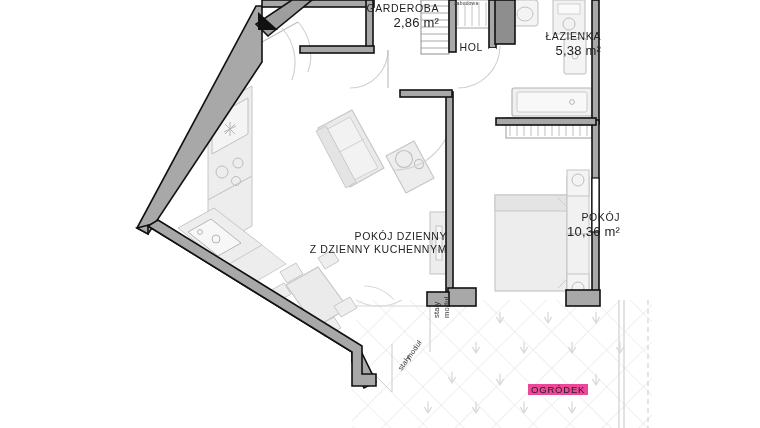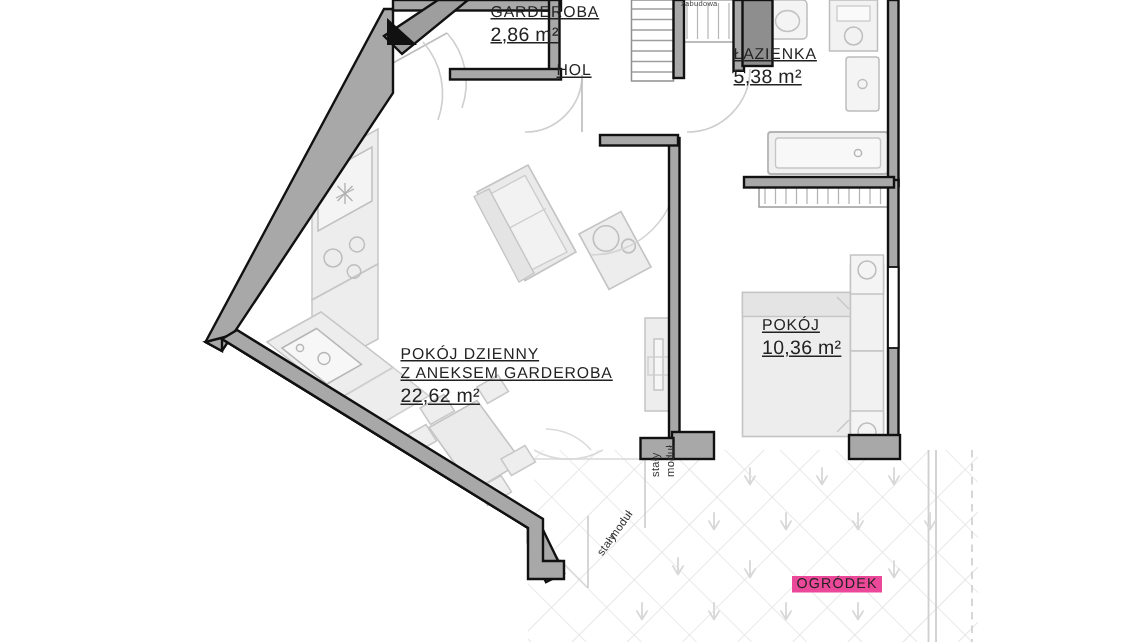--- a/index.html
+++ b/index.html
@@ -6,28 +6,27 @@
   body{
     width:760px;height:428px;overflow:hidden;
     font-family:"Liberation Sans",sans-serif;
     color:#1a1a1a;
   }
   #plan{position:relative;width:760px;height:428px;background:#fff;}
   #plan svg{position:absolute;left:0;top:0;}
 
   .rmlabel{
     position:absolute;
-    text-align:left;
+    text-align:right;
     font-family:"Liberation Sans",sans-serif;
     color:#222;
     letter-spacing:0.6px;
     line-height:1.22;
     white-space:nowrap;
     user-select:none;
-    text-decoration:underline;
   }
   .rmname{font-size:10.5px;}
   .rmarea{font-size:13px;letter-spacing:0.2px;}
 
   .tiny-rot{
     position:absolute;
     font-size:7.5px;
     color:#333;
     white-space:nowrap;
     letter-spacing:0.2px;
@@ -358,22 +357,21 @@
     <div class="rmarea">5,38 m²</div>
   </div>
 
   <div class="rmlabel" style="left:508px;top:211px;width:112px;">
     <div class="rmname">POKÓJ</div>
     <div class="rmarea">10,36 m²</div>
   </div>
 
   <div class="rmlabel" style="left:267px;top:230px;width:180px;">
     <div class="rmname">POKÓJ DZIENNY</div>
-    <div class="rmname">Z ANEKSEM GARDEROBA</div>
-    <div class="rmarea">22,62 m²</div>
+    <div class="rmname">Z DZIENNY KUCHENNYM</div>
   </div>
 
   <div class="gardenlbl" style="left:528px;top:384px;">OGRÓDEK</div>
 
   <div class="tiny-rot" style="left:442px;top:318px;transform:rotate(-90deg);">moduł</div>
   <div class="tiny-rot" style="left:432px;top:318px;transform:rotate(-90deg);">stały</div>
 
   <div class="tiny-rot" style="left:404px;top:356px;transform:rotate(-55deg);">moduł</div>
   <div class="tiny-rot" style="left:396px;top:367px;transform:rotate(-55deg);">stały</div>
 

